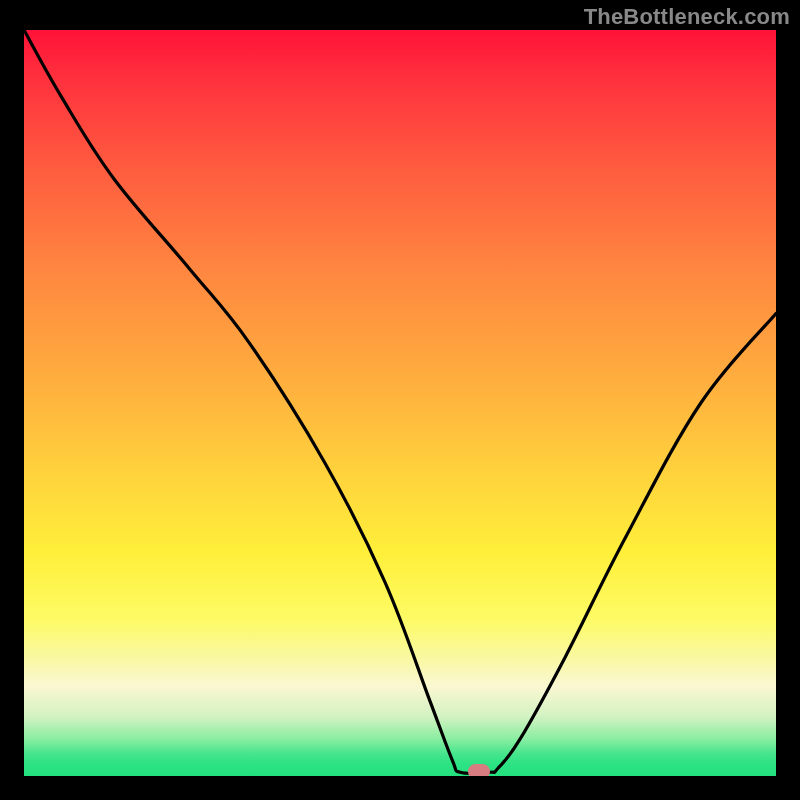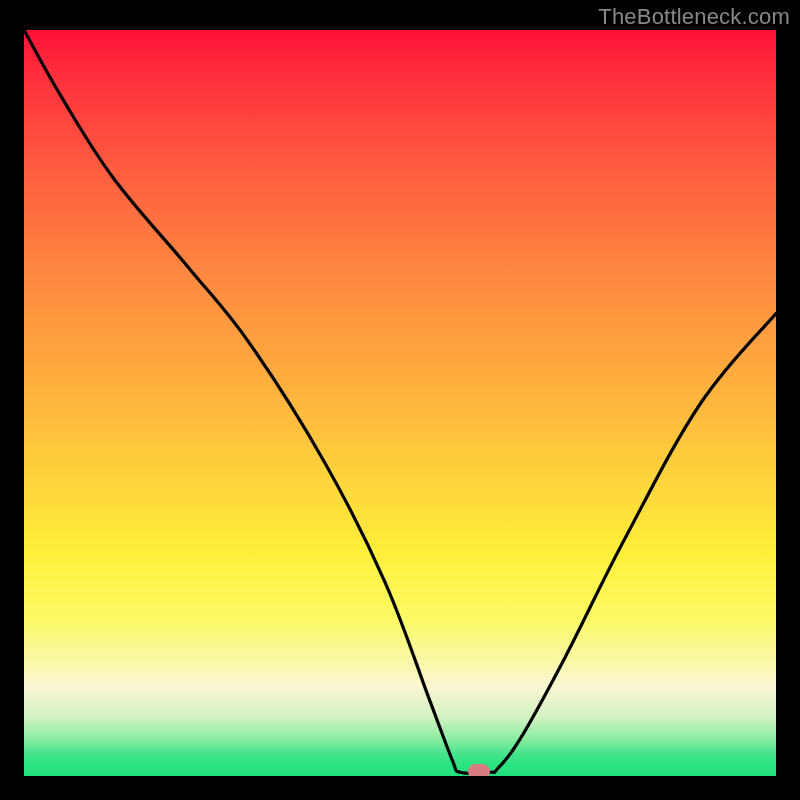--- a/index.html
+++ b/index.html
@@ -16,21 +16,21 @@
     width: 800px;
     height: 800px;
     background: #000;
   }
   .watermark {
     position: absolute;
     top: 4px;
     right: 10px;
     color: #888;
     font-size: 22px;
-    font-weight: 400;
+    font-weight: 700;
     letter-spacing: 0.2px;
     z-index: 20;
   }
   .plot-area {
     position: absolute;
     left: 24px;
     top: 30px;
     width: 752px;
     height: 746px;
     

